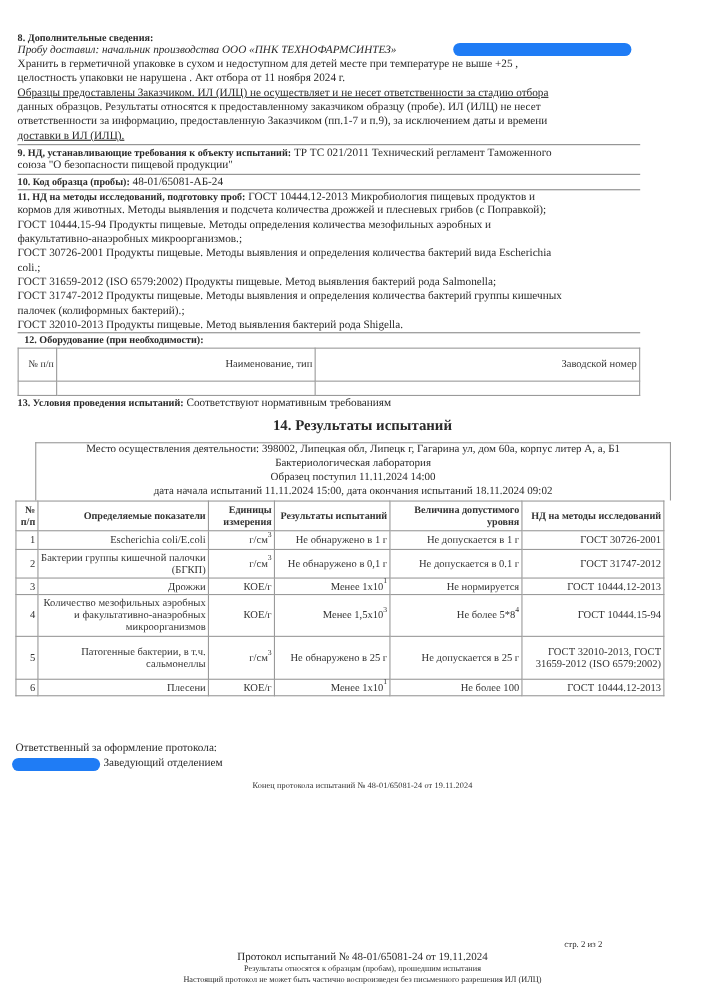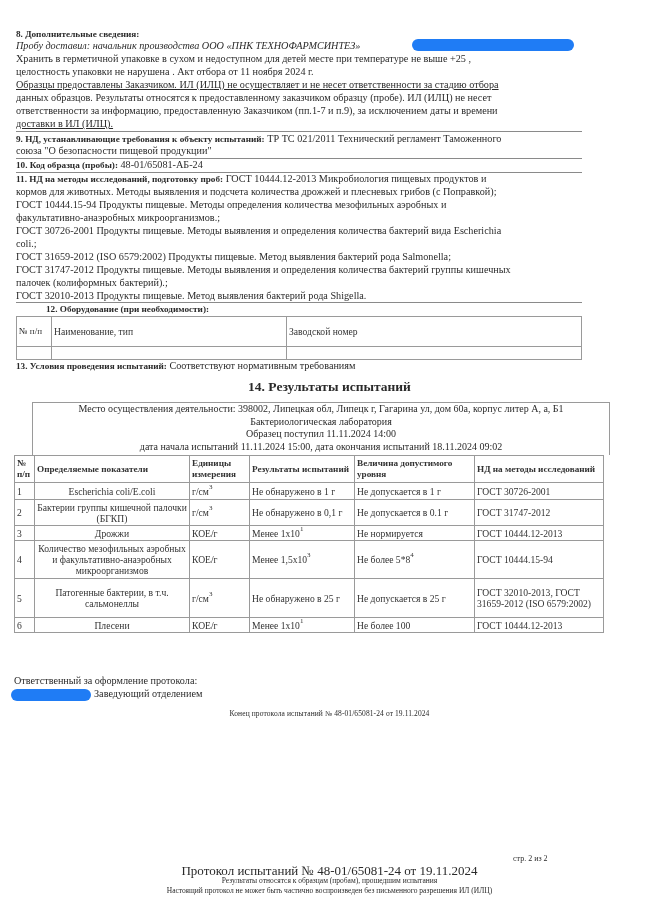--- a/index.html
+++ b/index.html
@@ -4,23 +4,23 @@
 <style>
   html,body{margin:0;padding:0;background:#fff;}
   body{width:659px;height:914px;position:relative;overflow:hidden;
        font-family:"Liberation Serif","DejaVu Serif",serif;color:#2a2a2a;}
   .page{position:absolute;left:0;top:0;width:574px;height:914px;}
   .line{position:absolute;left:16px;font-size:10.2px;line-height:12.5px;white-space:nowrap;}
   .b{font-weight:bold;font-size:9.2px;}
   .rule{position:absolute;left:16px;width:566px;height:0;border-top:1px solid #8a8a8a;}
   .redact{position:absolute;background:#1f7cf5;border-radius:7px;}
   table{border-collapse:collapse;position:absolute;}
-  td,th{border:1px solid #9a9a9a;font-size:9.6px;line-height:11px;padding:0 2px;text-align:left;vertical-align:middle;font-weight:normal;color:#333;}
+  td,th{border:1px solid #9a9a9a;font-size:9.6px;line-height:11px;padding:0 2px;text-align:right;vertical-align:middle;font-weight:normal;color:#333;}
   th{font-weight:bold;font-size:9.2px;}
-  td.left{text-align:center;}
+  td.left{text-align:right;}
   sup{font-size:7px;vertical-align:6px;line-height:0;}
   .center{position:absolute;left:0;width:659px;text-align:center;white-space:nowrap;}
   .infobox{position:absolute;left:32px;top:402px;width:576px;height:52px;border:1px solid #9a9a9a;border-bottom:none;}
   .infobox div{text-align:center;font-size:10px;line-height:12.5px;}
 </style>
 </head>
 <body>
 
 <div class="page">
 
@@ -53,21 +53,21 @@
   <div class="line" style="top:199px;">ГОСТ 10444.15-94 Продукты пищевые. Методы определения количества мезофильных аэробных и</div>
   <div class="line" style="top:212px;">факультативно-анаэробных микроорганизмов.;</div>
   <div class="line" style="top:225px;">ГОСТ 30726-2001 Продукты пищевые. Методы выявления и определения количества бактерий вида Escherichia</div>
   <div class="line" style="top:238px;">coli.;</div>
   <div class="line" style="top:251px;">ГОСТ 31659-2012 (ISO 6579:2002) Продукты пищевые. Метод выявления бактерий рода Salmonella;</div>
   <div class="line" style="top:264px;">ГОСТ 31747-2012 Продукты пищевые. Методы выявления и определения количества бактерий группы кишечных</div>
   <div class="line" style="top:277px;">палочек (колиформных бактерий).;</div>
   <div class="line" style="top:290px;">ГОСТ 32010-2013 Продукты пищевые. Метод выявления бактерий рода Shigella.</div>
   <div class="rule" style="top:302px;"></div>
 
-  <div class="line b" style="top:303px;left:22px;margin-left:24px;">12. Оборудование (при необходимости):</div>
+  <div class="line b" style="top:303px;left:22px;">12. Оборудование (при необходимости):</div>
   <table style="left:16px;top:316px;width:566px;">
     <tbody>
         <tr style="height:30px;">
       <td style="width:30px;font-size:9px;">№ п/п</td>
       <td style="width:230px;">Наименование, тип</td>
       <td>Заводской номер</td>
     </tr>
     <tr style="height:13px;">
       <td></td>
       <td></td>
@@ -149,16 +149,16 @@
   </tbody>
     </table>
 
   <div class="line" style="top:675px;left:14px;">Ответственный за оформление протокола:</div>
   <div class="redact" style="left:11px;top:689px;width:80px;height:12px;"></div>
   <div class="line" style="top:688px;left:94px;">Заведующий отделением</div>
 
   <div class="center" style="top:709px;font-size:7.5px;letter-spacing:0.1px;">Конец протокола испытаний № 48-01/65081-24 от 19.11.2024</div>
 
   <div class="line" style="top:853px;left:513px;font-size:8px;">стр. 2 из 2</div>
-  <div class="center" style="top:866px;font-size:13px;line-height:10px;">Протокол испытаний № 48-01/65081-24 от 19.11.2024</div>
+  <div class="center" style="top:866px;font-size:10px;line-height:10px;">Протокол испытаний № 48-01/65081-24 от 19.11.2024</div>
   <div class="center" style="top:876px;font-size:7.5px;line-height:10px;">Результаты относятся к образцам (пробам), прошедшим испытания</div>
   <div class="center" style="top:886px;font-size:7.5px;line-height:10px;">Настоящий протокол не может быть частично воспроизведен без письменного разрешения ИЛ (ИЛЦ)</div>
 </div>
 
 </body></html>

